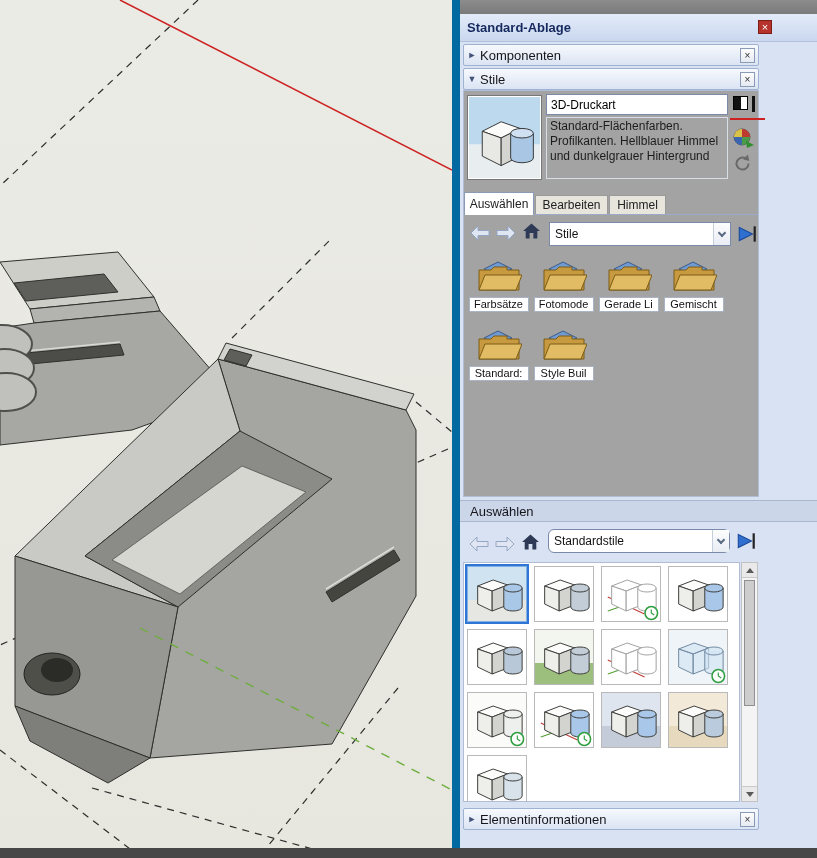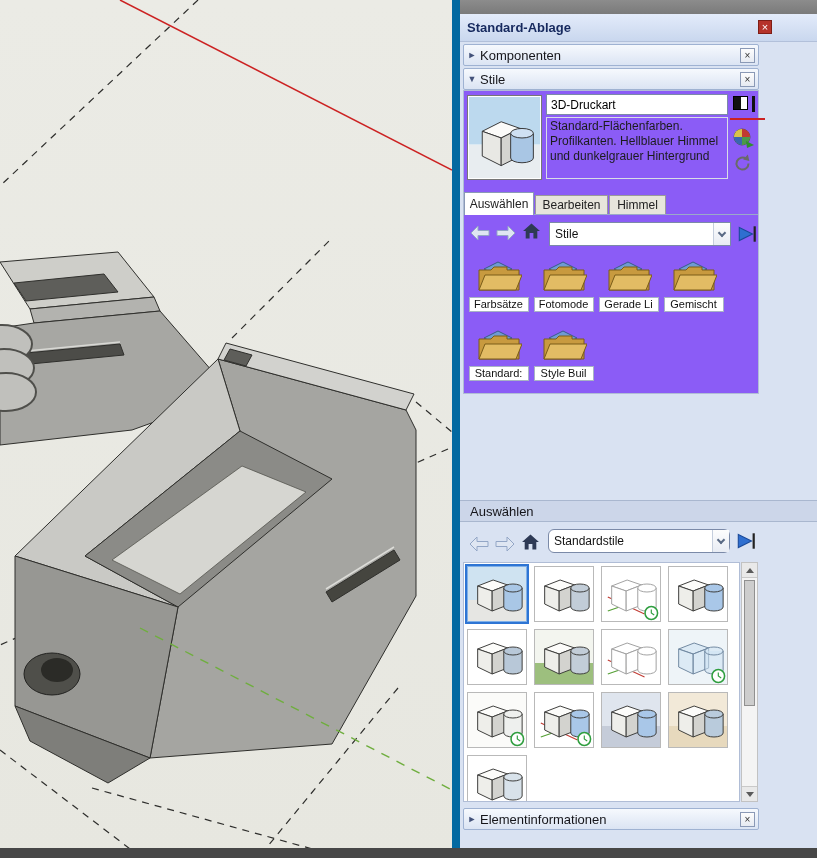--- a/index.html
+++ b/index.html
@@ -16,21 +16,21 @@
   .tray-top-strip{position:absolute;left:0;top:0;width:100%;height:14px;background:linear-gradient(#8c8c8c,#7a7a7a);}
   .tray-titlebar{position:absolute;left:0;top:14px;width:100%;height:28px;background:linear-gradient(#e3ebfa,#c9d7ee);display:flex;align-items:center;border-bottom:1px solid #b2c0da;}
   .tray-title{margin-left:7px;font-size:13px;font-weight:bold;color:#16295e;}
   .tray-close{position:absolute;right:45px;top:6px;width:14px;height:14px;background:#b5332a;border:1px solid #7e1d16;color:#fff;font-size:11px;line-height:12px;text-align:center;cursor:pointer;}
 
   .section-bar{position:absolute;left:3px;width:296px;height:22px;background:linear-gradient(#f6f9fd,#dbe4f3);border:1px solid #9fb2d2;border-radius:2px;display:flex;align-items:center;}
   .section-arrow{width:16px;text-align:center;font-size:9px;color:#43527a;}
   .section-label{font-size:13px;color:#15151a;}
   .section-close{position:absolute;right:3px;top:3px;width:15px;height:15px;background:linear-gradient(#fdfdfd,#e6eaf2);border:1px solid #8a99b6;color:#333;font-size:10px;line-height:13px;text-align:center;}
 
-  .stile-content{position:absolute;left:3px;top:90px;width:296px;height:304px;background:#8b5cf6;border:1px solid #b0bdd6;}
+  .stile-content{position:absolute;left:3px;top:90px;width:296px;height:407px;background:#a3a3a3;border:1px solid #b0bdd6;}
 
   .preview{position:absolute;left:3px;top:4px;width:75px;height:85px;border:1px solid #777;background:#fff;padding:1px;}
   .preview svg{display:block;width:100%;height:100%;}
   .style-name-input{position:absolute;left:82px;top:3px;width:182px;height:21px;border:1px solid #7b8aa8;font-size:12px;padding:2px 4px;font-family:inherit;}
   .style-desc{position:absolute;left:82px;top:26px;width:182px;height:62px;overflow:hidden;font-size:12px;line-height:15px;color:#1c1c1c;border:1px solid #d8dde6;padding:1px 3px;}
 
   .pane-icon{position:absolute;left:269px;top:5px;width:15px;height:14px;border:1px solid #000;background:linear-gradient(90deg,#111 0 50%,#fff 50% 100%);}
   .pane-icon-bar{position:absolute;left:288px;top:5px;width:3px;height:16px;background:#111;}
   .red-artifact{position:absolute;left:266px;top:27px;width:35px;height:2px;background:#cc2222;}
   .wheel-icon{position:absolute;left:268px;top:36px;width:22px;height:22px;}

